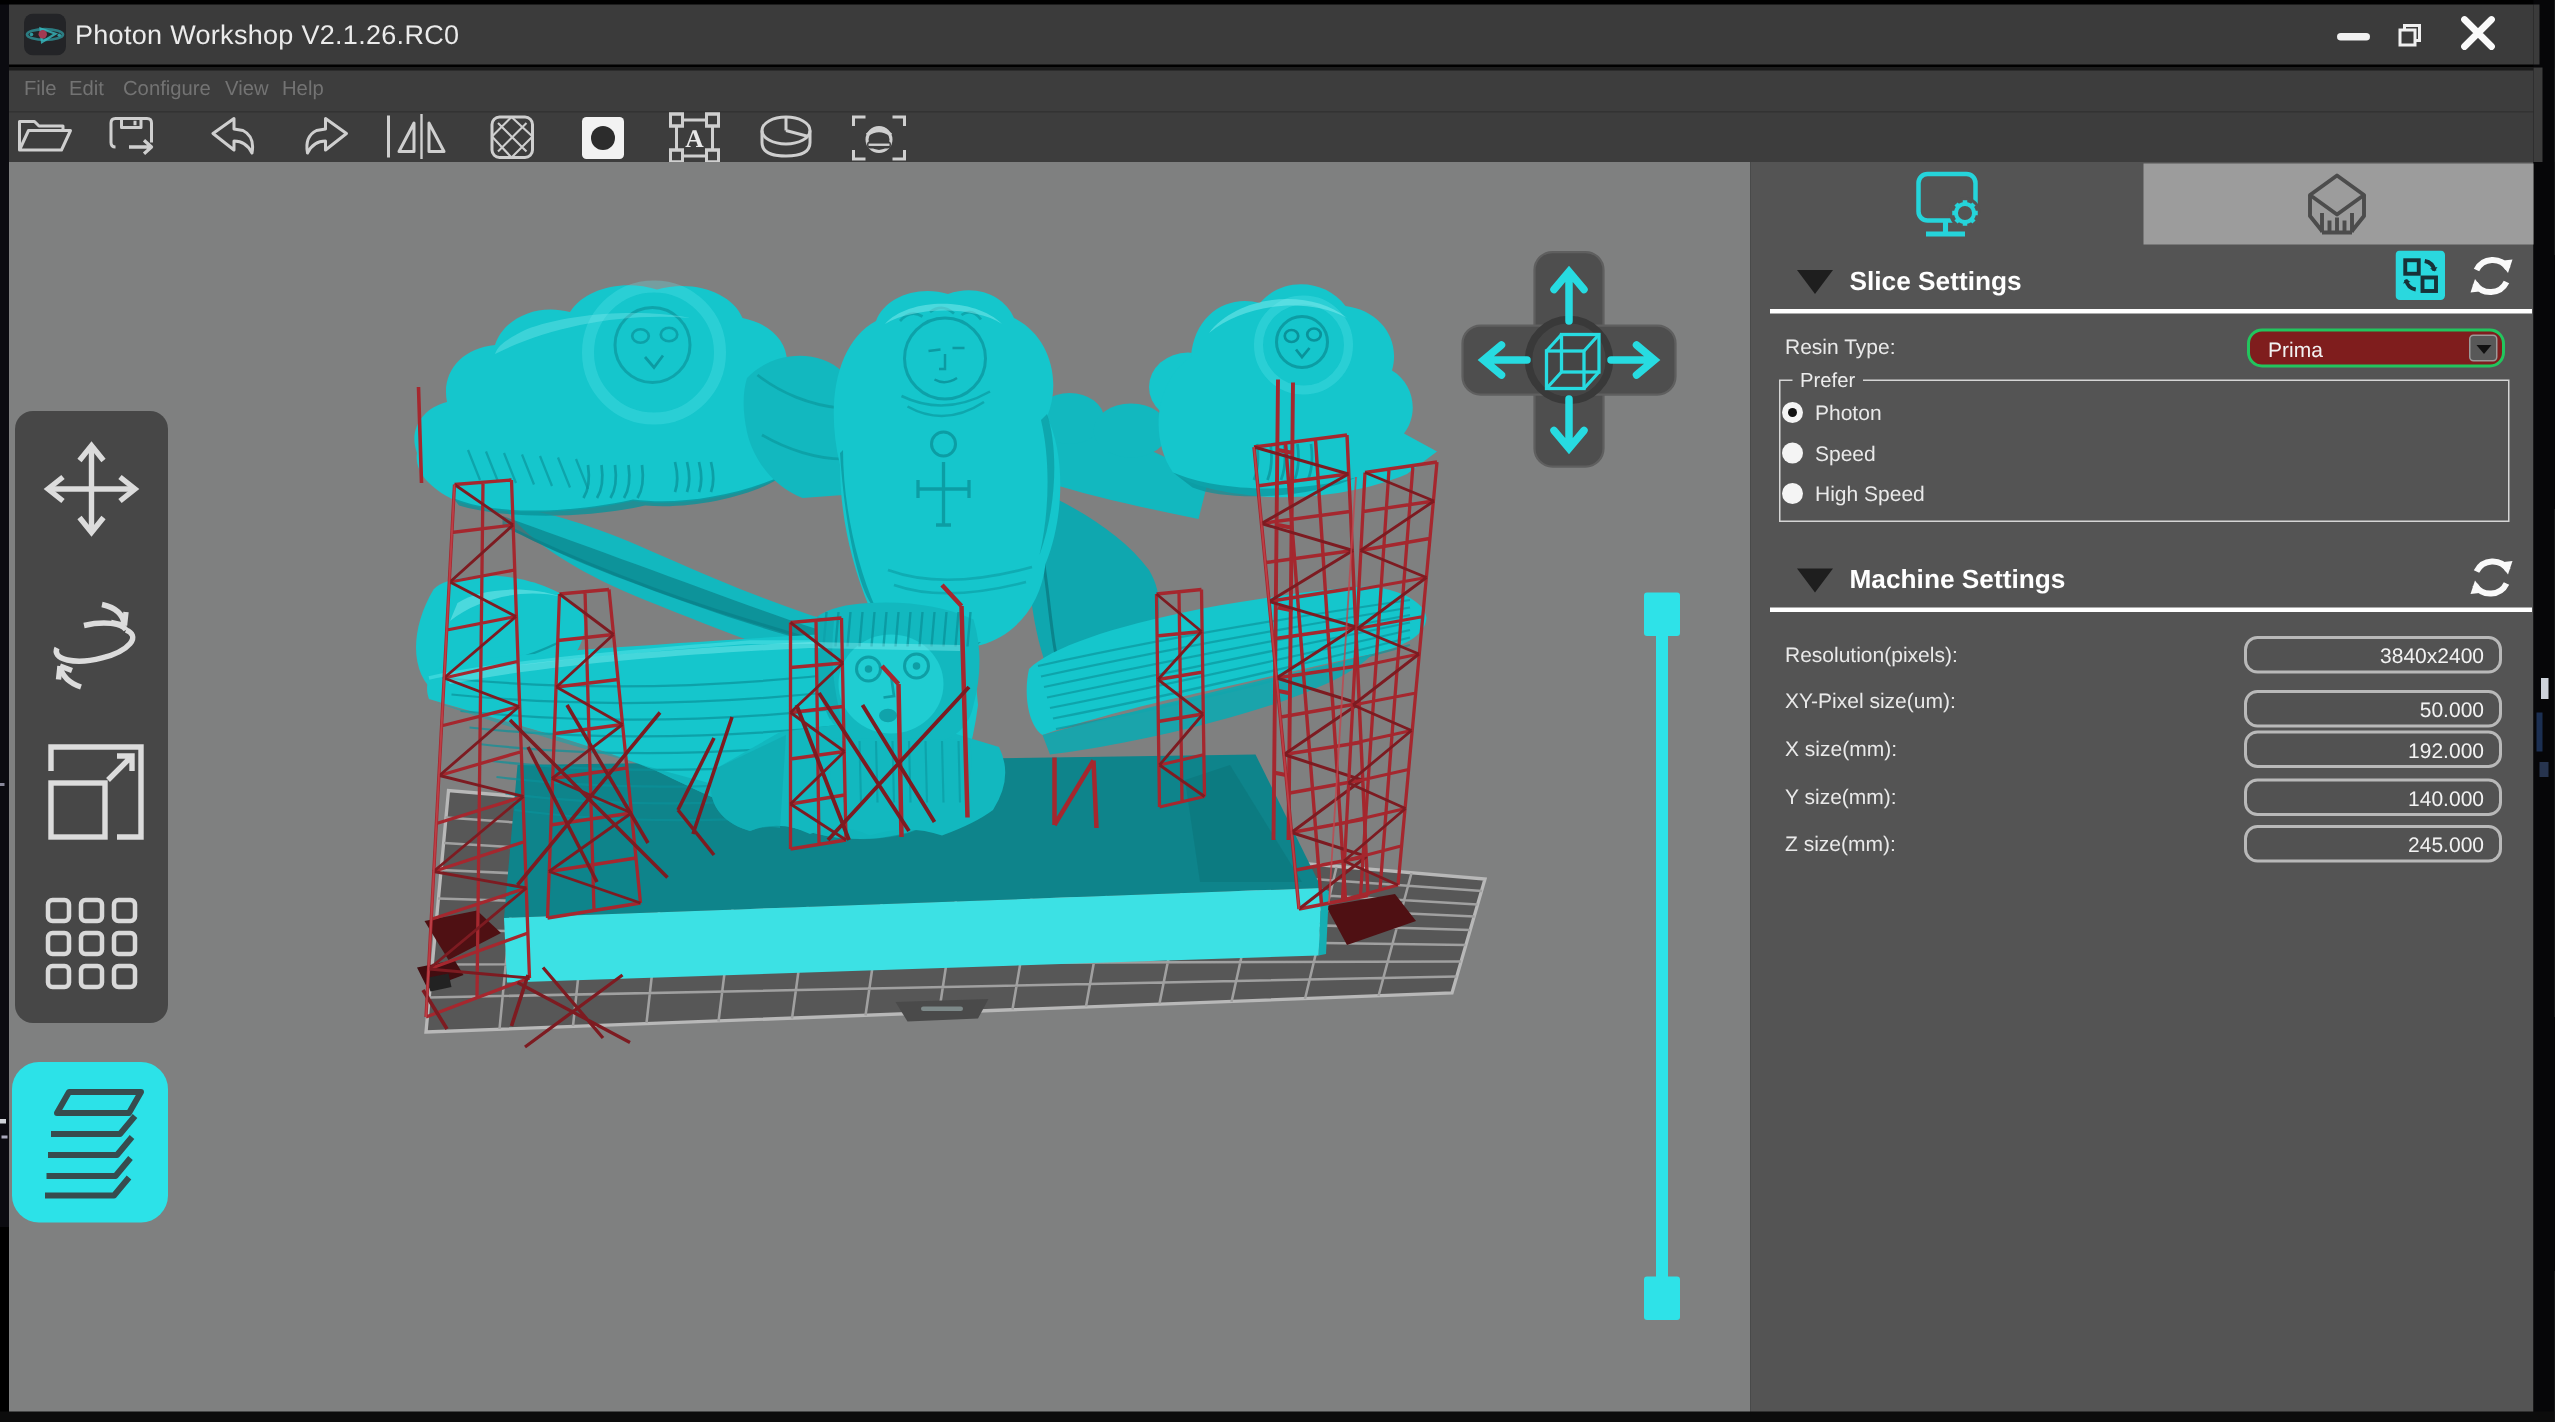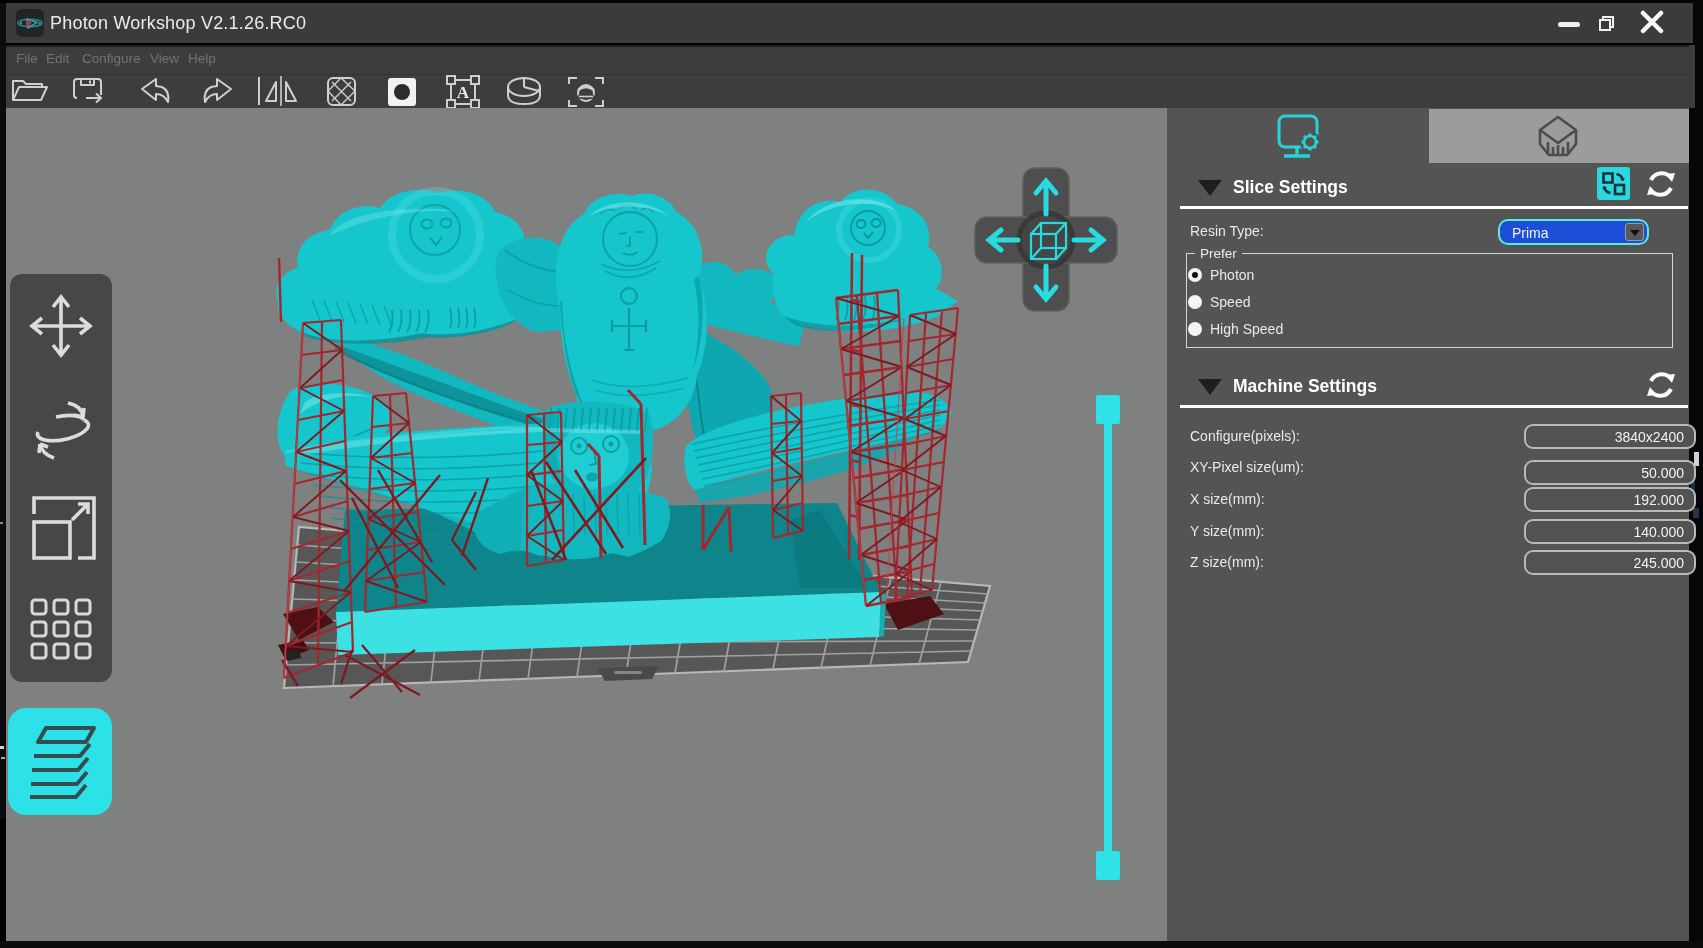--- a/index.html
+++ b/index.html
@@ -11,21 +11,21 @@
 #menubar { left:6px; top:45px; width:1697px; height:29px; background:#3d3d3d; border-top:2px solid #1c1c1c; }
 .menuitem { color:#737373; font-size:13.5px; top:51px; }
 #toolbar { left:6px; top:74px; width:1697px; height:34px; background:#3d3d3d; border-top:1px solid #333; }
 #viewport { left:6px; top:108px; width:1161px; height:840px; background:#7f8080; }
 #leftstrip { left:0; top:3px; width:6px; height:815px; background:#0b0b10; }
 #panel { left:1167px; top:108px; width:522px; height:840px; background:#545454; }
 #rightstrip { left:1689px; top:0px; width:14px; height:948px; background:#060608; }
 #tab2 { left:1429px; top:109px; width:260px; height:54px; background:#9c9c9c; }
 .hdrtext { color:#fff; font-weight:bold; font-size:17.5px; }
 .lbl { color:#e9e9e9; font-size:14px; }
-.inputbox { position:absolute; left:1496px; width:172px; height:25px; border:2px solid #b9b9b9; border-radius:9px; color:#f2f2f2; font-size:14px; text-align:right; padding:3px 10px 0 0; background:#525252;margin-left:28px; }
+.inputbox { position:absolute; left:1496px; width:172px; height:25px; border:2px solid #b9b9b9; border-radius:9px; color:#f2f2f2; font-size:14px; text-align:right; padding:3px 10px 0 0; background:#525252; }
 .whiteline { position:absolute; left:1180px; width:508px; height:3px; background:#fff; }
 .radio { position:absolute; left:1188px; width:14px; height:14px; border-radius:50%; background:#f4f4f4; }
 </style>
 </head>
 <body>
 <div class="abs" id="titlebar"></div>
 <div class="abs" id="leftstrip"></div>
 <div class="abs" style="left:0;top:746px;width:4px;height:3px;background:#cfd3d8"></div>
 <div class="abs" style="left:1px;top:757px;width:4px;height:2px;background:#aab"></div>
 <div class="abs" style="left:0;top:522px;width:3px;height:2px;background:#889"></div>
@@ -323,21 +323,21 @@
 <svg class="abs" style="left:1645px;top:168px" width="32" height="32">
  <g stroke="#fafafa" stroke-width="4" fill="none">
   <path d="M27 11 A12 12 0 0 0 6 12"></path>
   <path d="M5 21 A12 12 0 0 0 26 20"></path>
  </g>
  <path d="M27 14 L21 6 L30 5 Z" fill="#fafafa"></path>
  <path d="M5 18 L11 26 L2 27 Z" fill="#fafafa"></path>
 </svg>
 <div class="whiteline" style="top:206px"></div>
 <div class="abs lbl" style="left:1190px;top:223px">Resin Type:</div>
-<div class="abs" style="left:1498px;top:219px;width:151px;height:26px;border:2px solid #5eead4;border-radius:10px;background:#1d4ed8">
+<div class="abs" style="left:1498px;top:219px;width:172px;height:26px;border:2px solid #22c55e;border-radius:10px;background:#7f1d1d">
   <div style="position:absolute;left:12px;top:4px;color:#f2f2f2;font-size:14px">Prima</div>
   <div style="position:absolute;right:3px;top:2px;width:19px;height:18px;border:1px solid #9a9a9a;border-radius:3px;background:#585858">
     <div style="position:absolute;left:4px;top:6px;width:0;height:0;border-left:5px solid transparent;border-right:5px solid transparent;border-top:6px solid #111"></div>
   </div>
 </div>
 
 <div class="abs" style="left:1186px;top:253px;width:487px;height:95px;border:1px solid #d5d5d5"></div>
 <div class="abs" style="left:1195px;top:246px;background:#545454;padding:0 5px;color:#ececec;font-size:13.5px">Prefer</div>
 <div class="radio" style="top:268px"></div>
 <div class="abs" style="left:1192px;top:272px;width:6px;height:6px;border-radius:50%;background:#111"></div>
@@ -353,21 +353,21 @@
 <div class="abs hdrtext" style="left:1233px;top:376px">Machine Settings</div>
 <svg class="abs" style="left:1645px;top:369px" width="32" height="32">
  <g stroke="#fafafa" stroke-width="4" fill="none">
   <path d="M27 11 A12 12 0 0 0 6 12"></path>
   <path d="M5 21 A12 12 0 0 0 26 20"></path>
  </g>
  <path d="M27 14 L21 6 L30 5 Z" fill="#fafafa"></path>
  <path d="M5 18 L11 26 L2 27 Z" fill="#fafafa"></path>
 </svg>
 <div class="whiteline" style="top:405px"></div>
-<div class="abs lbl" style="left:1190px;top:428px">Configure(pixels):</div>
+<div class="abs lbl" style="left:1190px;top:428px">Resolution(pixels):</div>
 <div class="inputbox" style="top:424px">3840x2400</div>
 <div class="abs lbl" style="left:1190px;top:459px">XY-Pixel size(um):</div>
 <div class="inputbox" style="top:460px">50.000</div>
 <div class="abs lbl" style="left:1190px;top:491px">X size(mm):</div>
 <div class="inputbox" style="top:487px">192.000</div>
 <div class="abs lbl" style="left:1190px;top:523px">Y size(mm):</div>
 <div class="inputbox" style="top:519px">140.000</div>
 <div class="abs lbl" style="left:1190px;top:554px">Z size(mm):</div>
 <div class="inputbox" style="top:550px">245.000</div>
 

